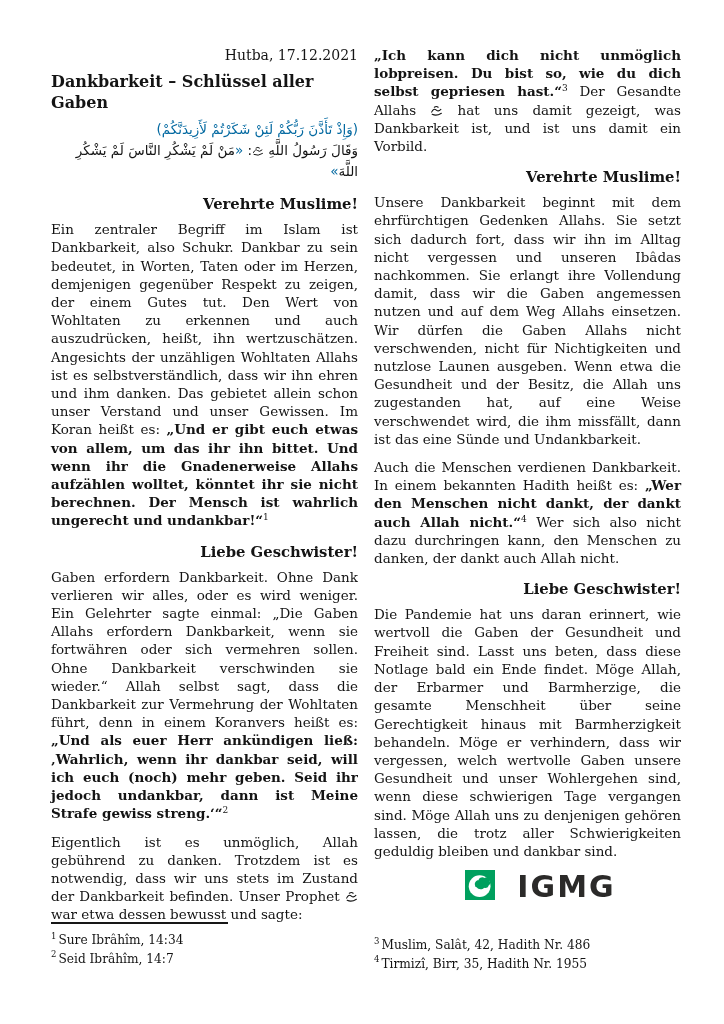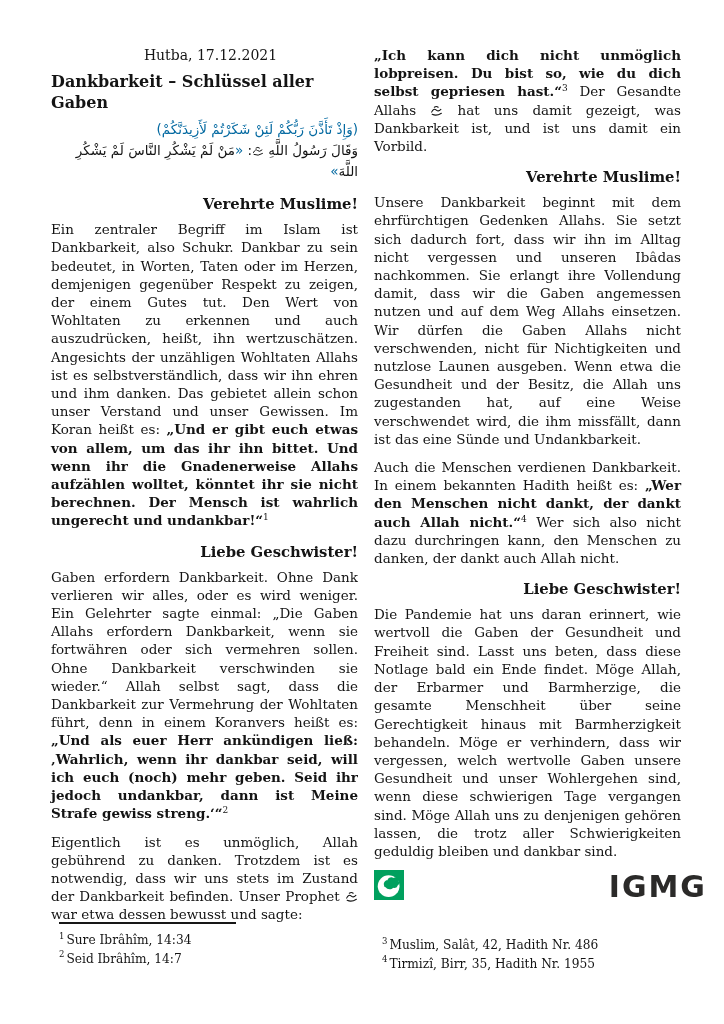--- a/index.html
+++ b/index.html
@@ -7,43 +7,43 @@
     position:relative;width:724px;height:1024px;background:#ffffff;
     font-family:"DejaVu Serif","Liberation Serif",serif;color:#141414;
     overflow:hidden;
   }
   .col{
     position:absolute;top:46px;width:307px;
     font-size:13.5px;line-height:18.2px;text-align:justify;
   }
   .col-left{left:51px;}
   .col-right{left:374px;}
-  .meta{font-size:14px;text-align:center;margin:0 0 7px 12px;}
+  .meta{font-size:14px;text-align:right;margin:0 0 7px 12px;}
   .title{font-size:16px;font-weight:700;line-height:21px;text-align:left;margin:0 0 6px 0;}
   .arabic{
     font-family:"DejaVu Sans","Liberation Sans",sans-serif;
     font-size:13.5px;line-height:21px;direction:rtl;text-align:right;margin:0;
   }
   .arabic.last{margin-bottom:9px;}
   .red{color:#0369a1;}
   h2{font-size:14.8px;font-weight:700;text-align:right;margin:12px 0 7px 0;line-height:19px;}
   p{margin:0 0 10px 0;}
   .b{font-weight:700;}
   sup{font-size:9px;line-height:0;vertical-align:super;}
   .saw{display:inline-block;vertical-align:baseline;}
   .saw svg{display:inline-block;vertical-align:-1px;}
   .logo{
-    display:flex;align-items:center;justify-content:space-between;
+    display:flex;align-items:center;justify-content:center;
     gap:22px;margin:6px -26px 0 0;
   }
   .wordmark{
     font-family:"DejaVu Sans","Liberation Sans",sans-serif;
     font-weight:700;font-size:30px;letter-spacing:2px;color:#2B2A29;line-height:30px;
   }
-  .fnblock{position:absolute;font-size:12.2px;line-height:18.5px;text-align:left;margin-left:8px;}
+  .fnblock{position:absolute;font-size:12.2px;line-height:18.5px;text-align:left;}
   .fn-left{left:51px;top:922px;width:280px;}
   .fn-right{left:374px;top:936px;width:300px;}
   .fnrule{width:177px;height:2px;background:#161616;margin-bottom:7px;}
   .fn sup{font-size:8.5px;margin-right:2px;}
 </style>
 </head>
 <body>
 
 <div class="page">
 

